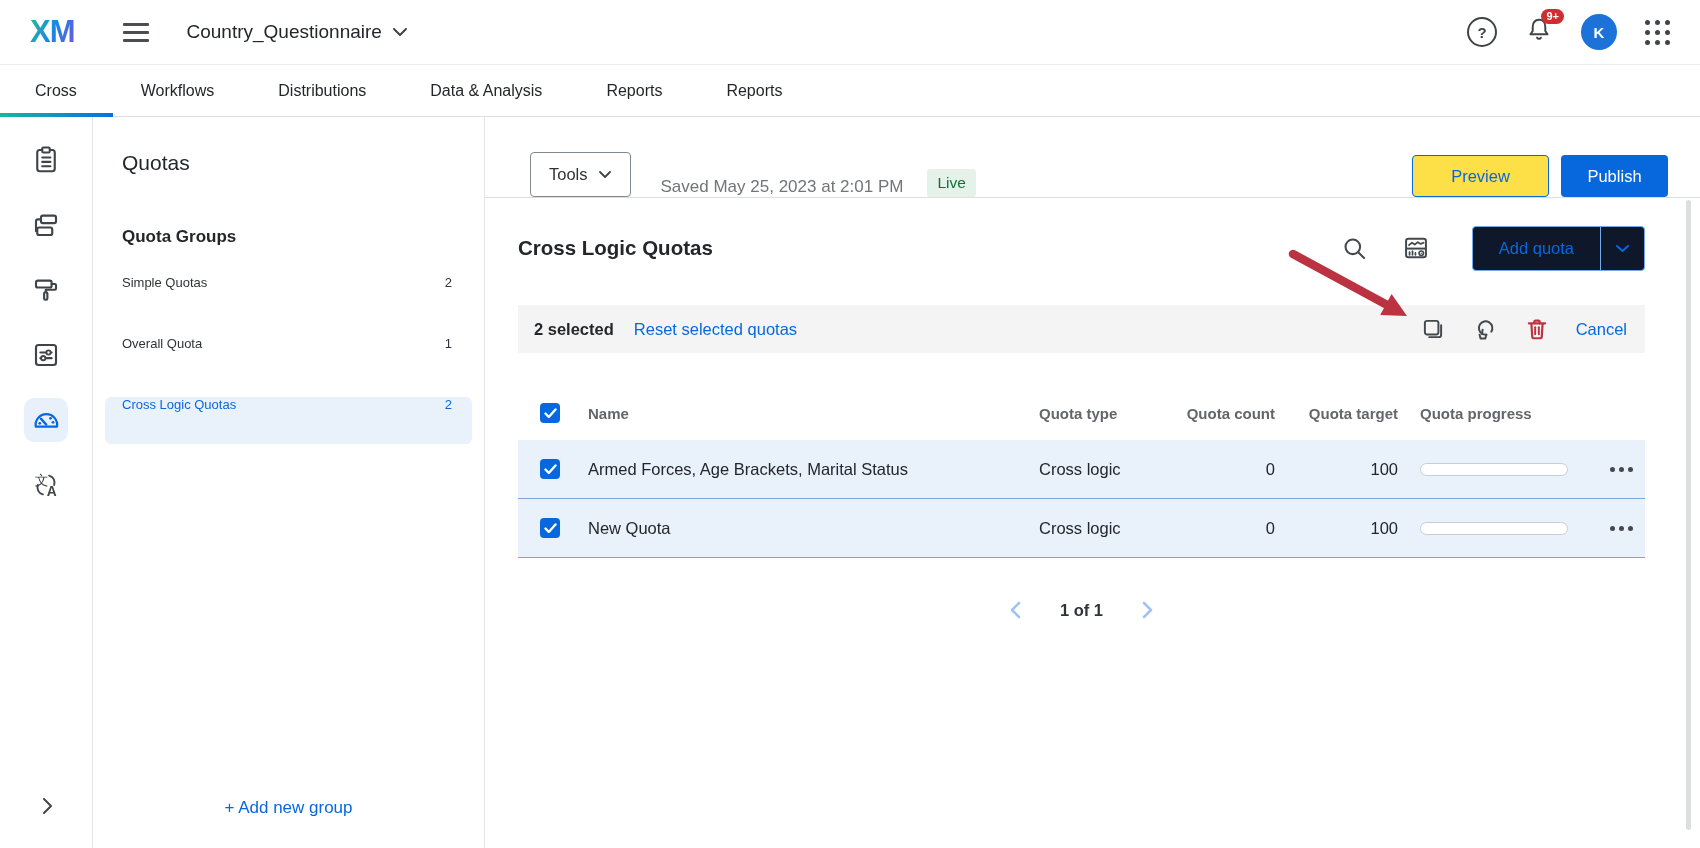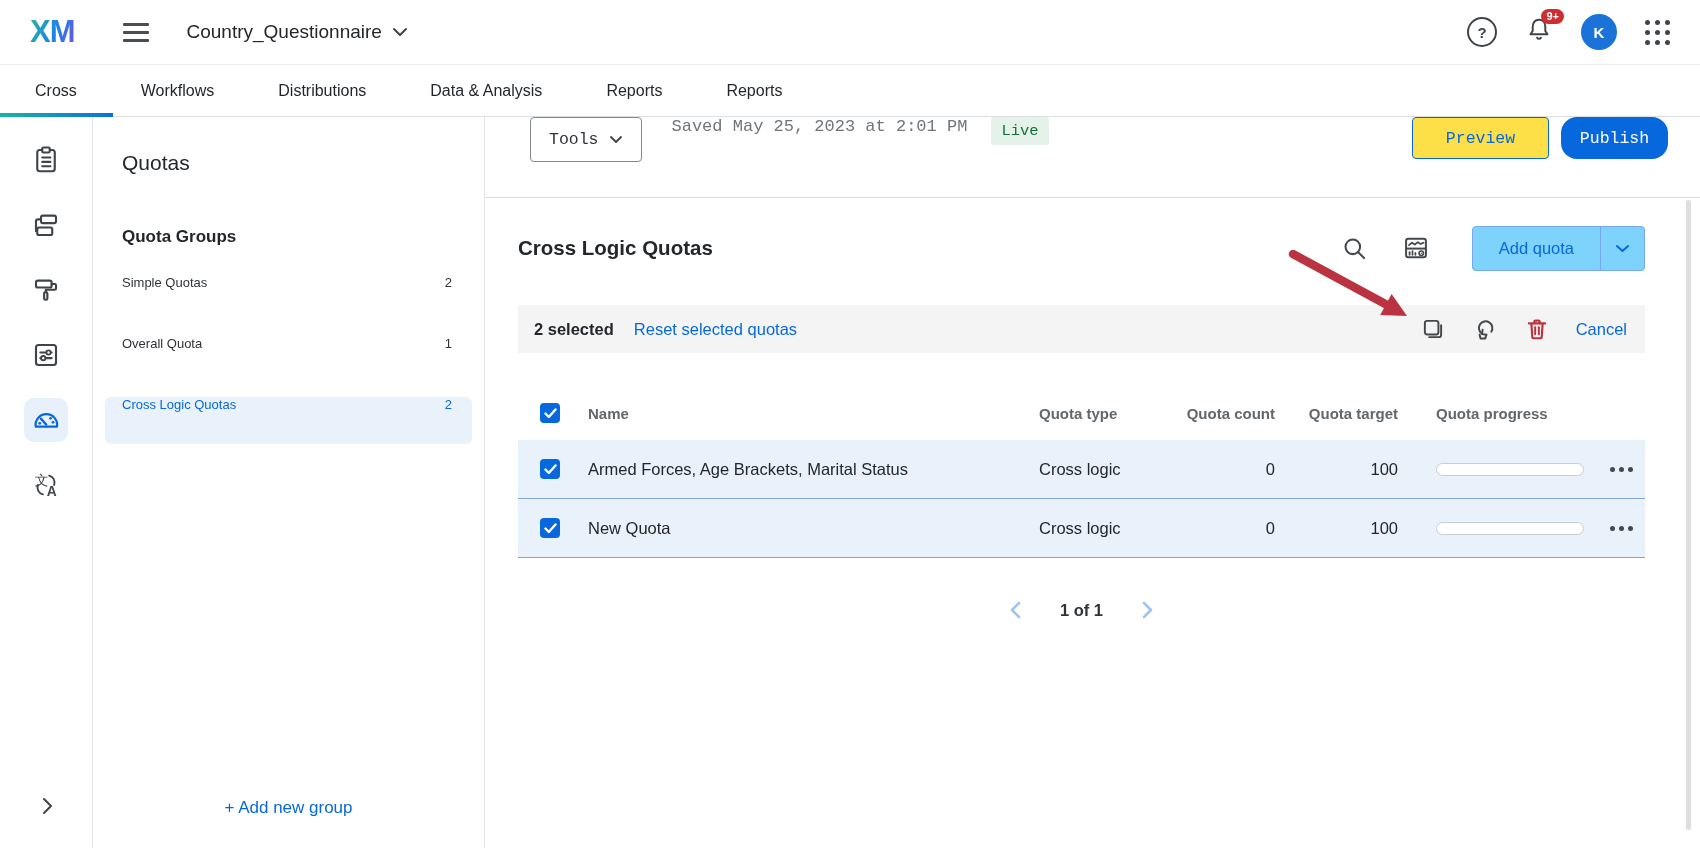--- a/index.html
+++ b/index.html
@@ -45,54 +45,54 @@
   .panel-title { margin:34px 0 0 29px; font-size:21px; color:#23272b; }
   .groups-heading { margin:52px 0 28px 29px; font-size:17px; font-weight:700; color:#23272b; }
   .group-item { margin:0 12px 14px 12px; height:47px; border-radius:6px; display:flex; align-items:flex-start;
                 padding:0 20px 0 17px; cursor:pointer; font-size:13px; color:#2f3337; }
   .group-item .count { margin-left:auto; }
   .group-item.active { background:#e9f1fb; color:#0768dd; }
   .add-group { position:absolute; left:0; bottom:30px; width:100%; text-align:center; font-size:17px; color:#0768dd; cursor:pointer; }
 
   
   .main { position:absolute; left:485px; top:117px; width:1215px; height:731px; background:#fff; }
-  .toolbar { height:81px; display:flex; align-items:flex-start; padding:0 32px 0 45px; border-bottom:1px solid #dcdfe1;font-family:Liberation Mono, monospace; }
+  .toolbar { height:81px; display:flex; align-items:flex-end; padding:0 32px 0 45px; border-bottom:1px solid #dcdfe1; }
   .tools-btn { height:45px; padding:0 18px; border:1px solid #83888c; border-radius:4px; background:#fff;
                display:flex; align-items:center; gap:10px; font-size:16.5px; color:#2f3337; cursor:pointer; }
   .saved-text { margin-left:30px; font-size:17px; color:#70757a; }
   .live-badge { margin-left:24px; background:#e4f2e9; color:#11713b; font-size:15.5px; padding:5px 10px; border-radius:3px; }
   .toolbar-right { margin-left:auto; display:flex; gap:12px; }
   .btn-preview { width:137px; height:42px; border:1px solid #0768dd; border-radius:4px; background:#fde047;
                  color:#0768dd; font-size:16.5px; display:flex; align-items:center; justify-content:center; cursor:pointer; }
-  .btn-publish { width:107px; height:42px; border:none; border-radius:16px; background:#0768dd;
+  .btn-publish { width:107px; height:42px; border:none; border-radius:4px; background:#0768dd;
                  color:#fff; font-size:16.5px; display:flex; align-items:center; justify-content:center; cursor:pointer; }
 
   .content { position:relative; padding:27px 55px 0 33px; }
   .content-header { display:flex; align-items:center; height:46px; }
   .content-title { font-size:20.5px; font-weight:600; color:#23272b; }
   .header-icons { margin-left:auto; display:flex; align-items:center; gap:34px; }
   .icon-btn { cursor:pointer; display:flex; align-items:center; }
-  .add-quota { margin-left:8px; height:45px; border:1px solid #74a8e8; border-radius:4px; display:flex; overflow:hidden; background:#7dd3fc; }
+  .add-quota { margin-left:8px; height:45px; border:1px solid #74a8e8; border-radius:4px; display:flex; overflow:hidden; background:#0f172a; }
   .add-quota-main { padding:0 26px; display:flex; align-items:center; color:#0768dd; font-size:16.5px; cursor:pointer; }
   .add-quota-caret { width:44px; border-left:1px solid #74a8e8; display:flex; align-items:center; justify-content:center; cursor:pointer; }
 
   .selection-bar { margin-top:34px; height:48px; background:#f4f4f4; display:flex; align-items:center; padding:0 18px 0 16px; }
   .sel-count { font-size:16.5px; font-weight:700; color:#23272b; }
   .sel-reset { margin-left:20px; font-size:16.5px; color:#0768dd; cursor:pointer; }
   .sel-actions { margin-left:auto; display:flex; align-items:center; gap:26px; }
   .sel-cancel { font-size:16.5px; color:#0768dd; cursor:pointer; }
 
   .table { margin-top:33px; }
   .trow { display:grid; grid-template-columns:70px 451px 143px 93px 123px 187px 60px; align-items:center; }
   .thead { height:54px; font-size:15px; font-weight:700; color:#62676c; }
   .tbody-row { height:59px; background:#e9f1fb; border-bottom:1px solid #7fa8d9; font-size:16.5px; color:#23272b; }
   .tbody-row:first-of-type { border-top:1px solid #9db9d9; }
   .cell-check { padding-left:22px; }
   .cell-right { text-align:right; }
-  .cell-progress { padding-left:38px; }
+  .cell-progress { padding-left:22px; }
   .progress-pill { width:148px; height:13px; border:1px solid #c8cdd2; border-radius:7px; background:#fff; overflow:hidden; }
   .progress-fill { height:100%; background:#0768dd; }
   .checkbox { width:20px; height:20px; background:#0768dd; border-radius:4px; display:flex; align-items:center; justify-content:center; cursor:pointer; }
   .dots-menu { display:flex; gap:4px; cursor:pointer; justify-content:flex-end; padding-right:12px; }
   .dots-menu i { width:5px; height:5px; border-radius:50%; background:#44484c; }
 
   .pagination { margin-top:42px; display:flex; align-items:center; justify-content:center; gap:38px;text-align:center; }
   .page-label { font-size:16.5px; font-weight:600; color:#2f3337; }
   .page-chevron { cursor:pointer; display:flex; }
 

